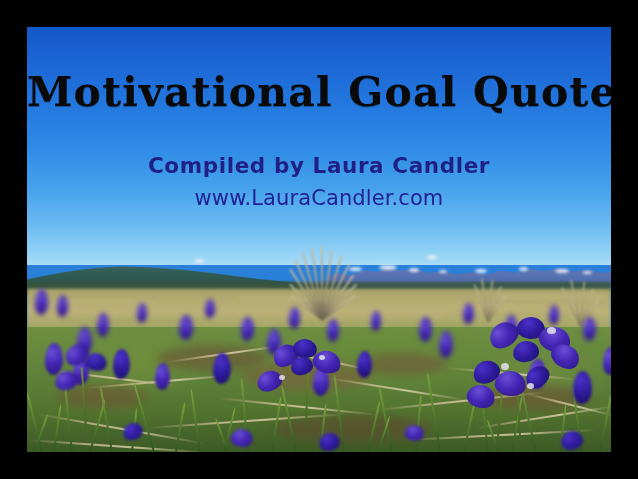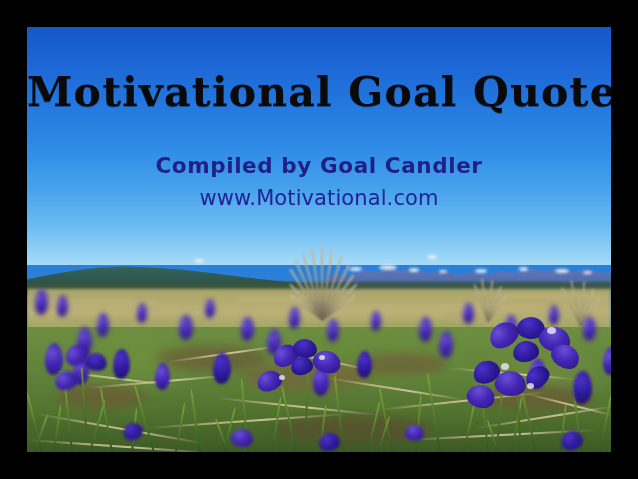--- a/index.html
+++ b/index.html
@@ -467,18 +467,18 @@
     <div>
       <div class="flower blur-mid dark" style="left:96px;  top:396px; width:20px; height:17px; transform:rotate(-14deg);"></div>
       <div class="flower blur-mid" style="left:204px; top:402px; width:22px; height:18px; transform:rotate(10deg);"></div>
       <div class="flower blur-mid dark" style="left:292px; top:406px; width:21px; height:18px; transform:rotate(-8deg);"></div>
       <div class="flower blur-mid" style="left:378px; top:398px; width:19px; height:16px; transform:rotate(16deg);"></div>
       <div class="flower blur-mid dark" style="left:534px; top:404px; width:22px; height:19px; transform:rotate(-12deg);"></div>
     </div>
 
     <div id="text-block">
       <div id="title">Motivational Goal Quotes</div>
-      <div id="subtitle">Compiled by Goal Candler</div>
-      <div id="url">www.Motivational.com</div>
+      <div id="subtitle">Compiled by Laura Candler</div>
+      <div id="url">www.LauraCandler.com</div>
     </div>
 
   </div>
 </div>
 
 </body></html>

